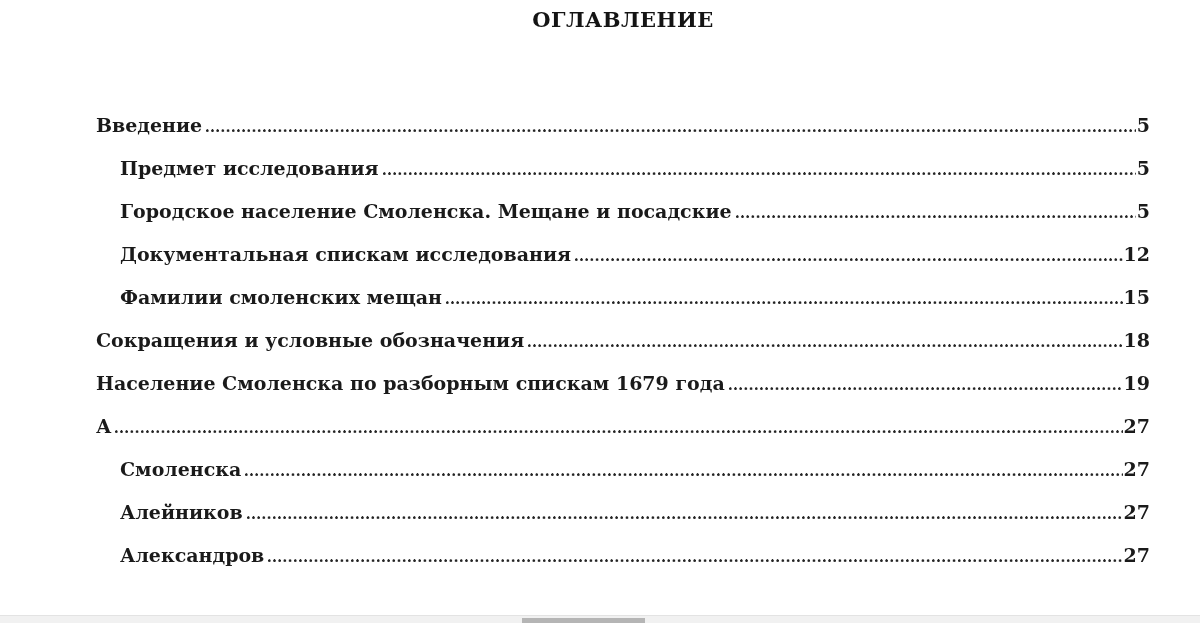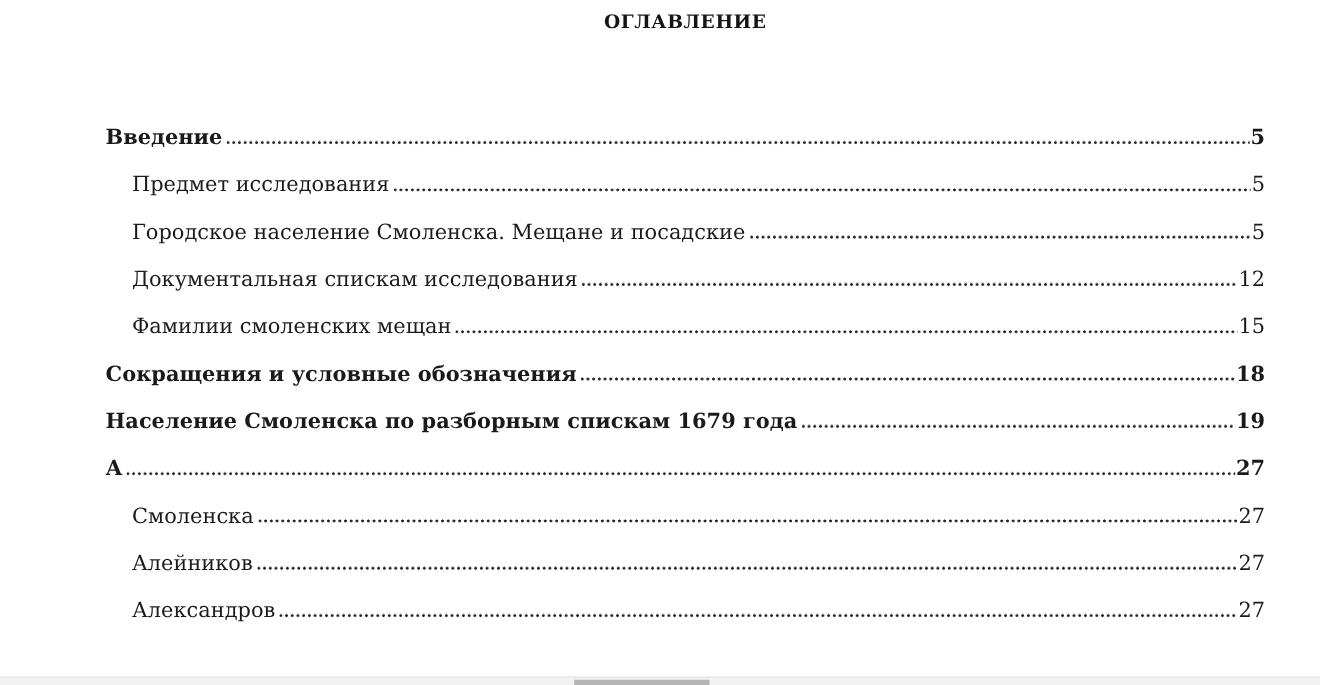--- a/index.html
+++ b/index.html
@@ -19,40 +19,40 @@
     position: absolute;
     left: 96px;
     top: 0;
     width: 1054px;
   }
   .doc-title {
     margin-top: 6px;
     height: 28px;
     line-height: 28px;
     text-align: center;
-    font-size: 17px;
+    font-size: 21px;
     font-weight: bold;
     letter-spacing: 0.5px;
     color: #141414;
   }
   .toc {
     margin-top: 70px;
   }
   .toc-row {
     display: flex;
     align-items: baseline;
     height: 43px;
     font-size: 19px;
   }
   .toc-row.level-1 {
     font-weight: bold;
   }
   .toc-row.level-2 {
     padding-left: 24px;
-    font-weight: normal;
+    font-weight: bold;
   }
   .toc-label {
     line-height: 43px;
     white-space: nowrap;
     flex: 0 0 auto;
   }
   .leader {
     flex: 1 1 auto;
     height: 3px;
     margin-left: 4px;

